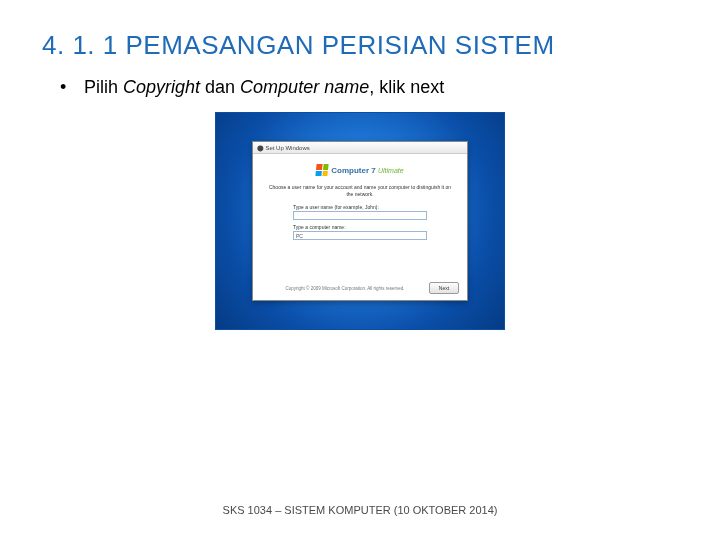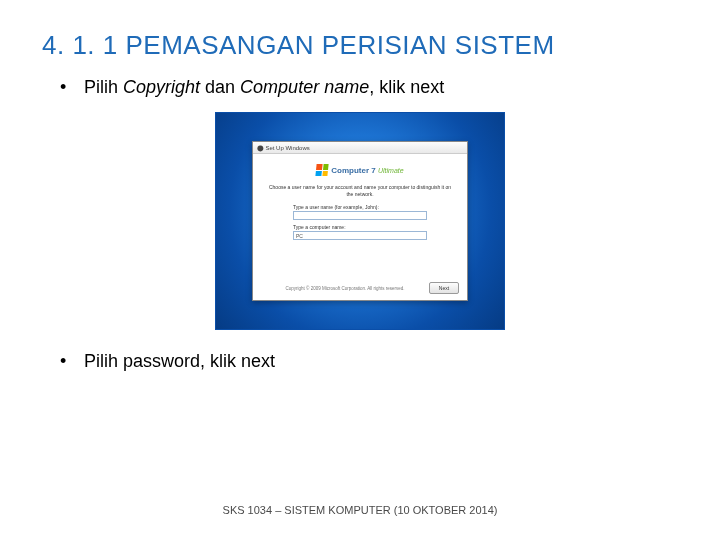--- a/index.html
+++ b/index.html
@@ -183,16 +183,15 @@
       </div>
       <div class="win-footer">
         <div class="win-copy">Copyright © 2009 Microsoft Corporation. All rights reserved.</div>
         <div class="win-next">Next</div>
       </div>
     </div>
   </div>
 </div>
 
 <ul class="bullets">
-  <li>Pilih password, klik next</li>
 </ul>
 
 <div class="slide-footer">SKS 1034 – SISTEM KOMPUTER (10 OKTOBER 2014)</div>
 
 </body></html>

